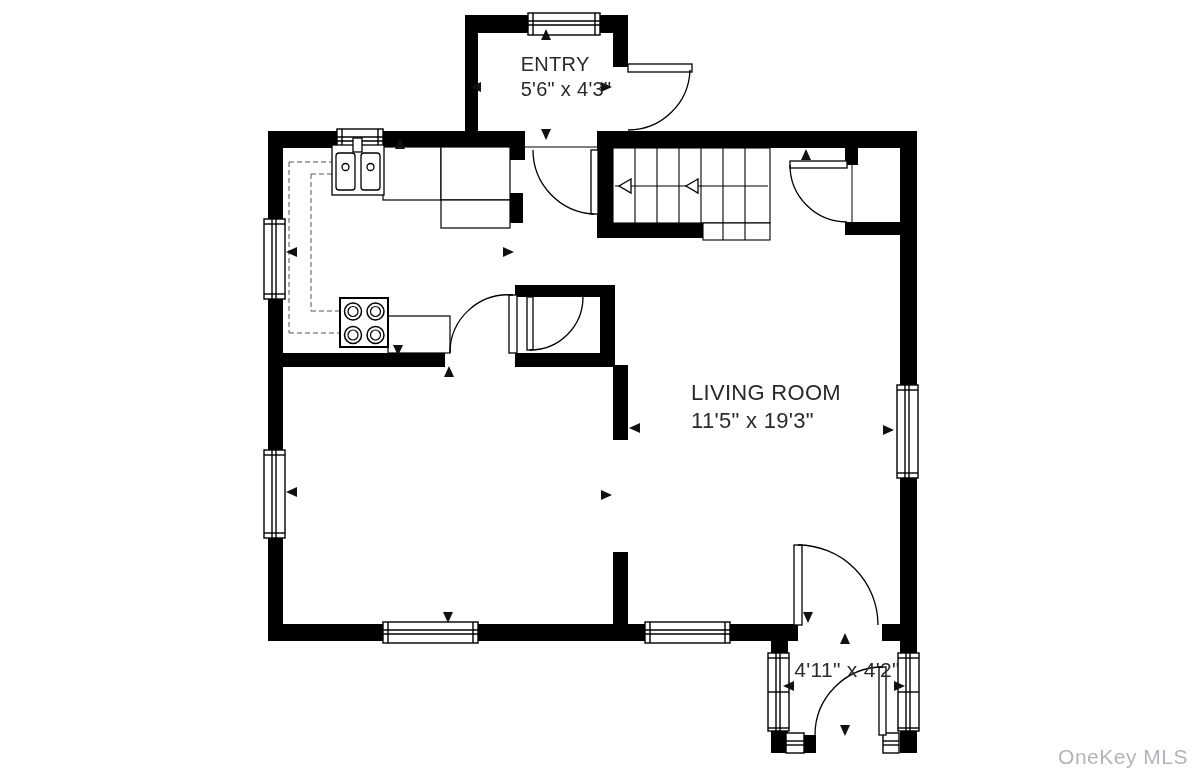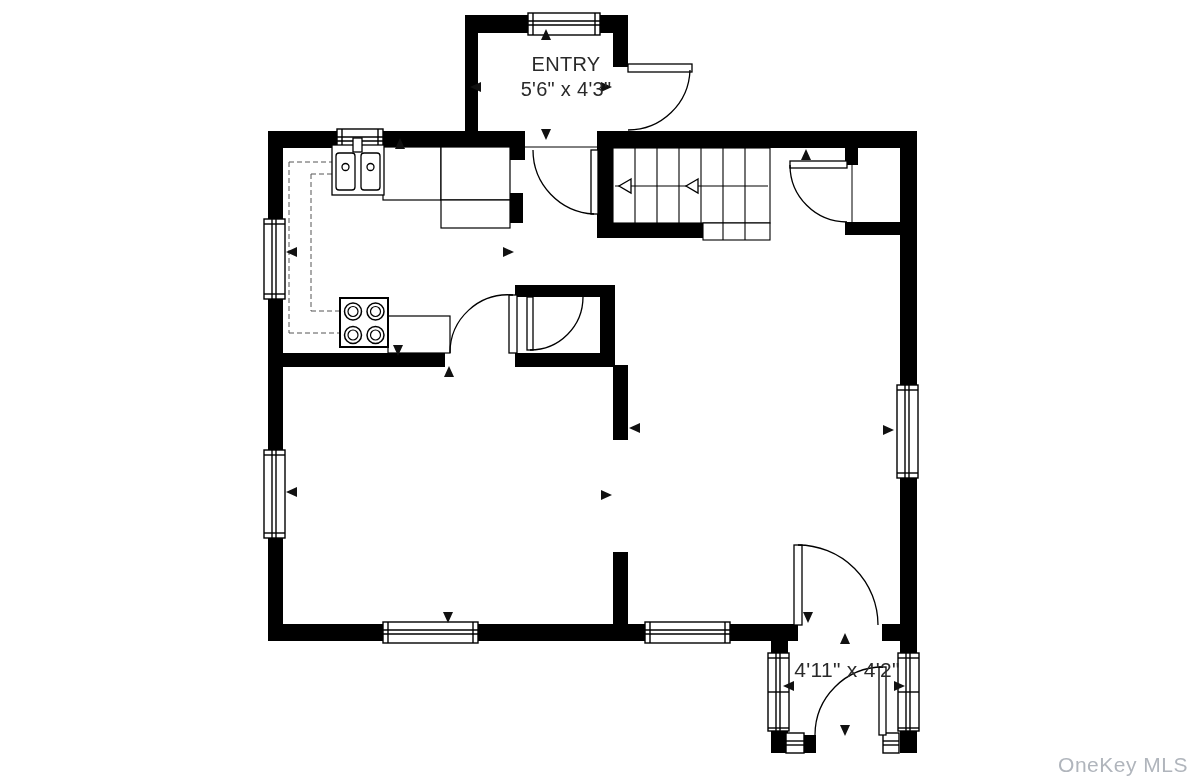--- a/index.html
+++ b/index.html
@@ -1,26 +1,26 @@
 <!DOCTYPE html>
 <html><head>
 <meta charset="utf-8">
 <style>
   html,body{margin:0;padding:0;background:#fff;}
   #floorplan{position:relative;width:1200px;height:781px;background:#fff;overflow:hidden;
              font-family:"Liberation Sans","DejaVu Sans",sans-serif;}
   #plan-svg{position:absolute;left:0;top:0;}
-  .plan-label{position:absolute;transform:translate(-50%,-50%);text-align:center;
+  .plan-label{position:absolute;transform:translate(-50%,-50%);text-align:left;
               color:#2a2a2a;white-space:nowrap;line-height:1.27;letter-spacing:.3px;}
   .lbl-entry{left:566px;top:77px;font-size:20px;}
   .lbl-kitchen{left:430px;top:256px;font-size:22px;}
   .lbl-dining{left:448px;top:488px;font-size:22px;}
   .lbl-living{left:766px;top:407px;font-size:22px;}
   .lbl-porch{left:847px;top:670px;font-size:21px;}
-  #watermark{position:absolute;right:12px;bottom:4px;font-size:21px;color:#b0b5bc;
+  #watermark{position:absolute;right:12px;bottom:12px;font-size:21px;color:#b0b5bc;
              letter-spacing:.5px;}
 </style>
 </head>
 <body>
 
 <div id="floorplan">
 
 <svg id="plan-svg" width="1200" height="781" viewBox="0 0 1200 781">
 
   <g fill="#000">
@@ -267,18 +267,22 @@
     <path d="M 905 686 l -11 -5 l 0 10 z"></path>
     <path d="M 845 633 l -5 11 l 10 0 z"></path>
     <path d="M 845 736 l -5 -11 l 10 0 z"></path>
   </g>
 </svg>
 
   <div class="plan-label lbl-entry">
     <div>ENTRY</div>
     <div>5'6" x 4'3"</div>
   </div>
+  <div class="plan-label lbl-living">
+    <div>LIVING ROOM</div>
+    <div>11'5" x 19'3"</div>
+  </div>
   <div class="plan-label lbl-porch">
     <div>4'11" x 4'2"</div>
   </div>
 
   <div id="watermark">OneKey MLS</div>
 </div>
 
 </body></html>

